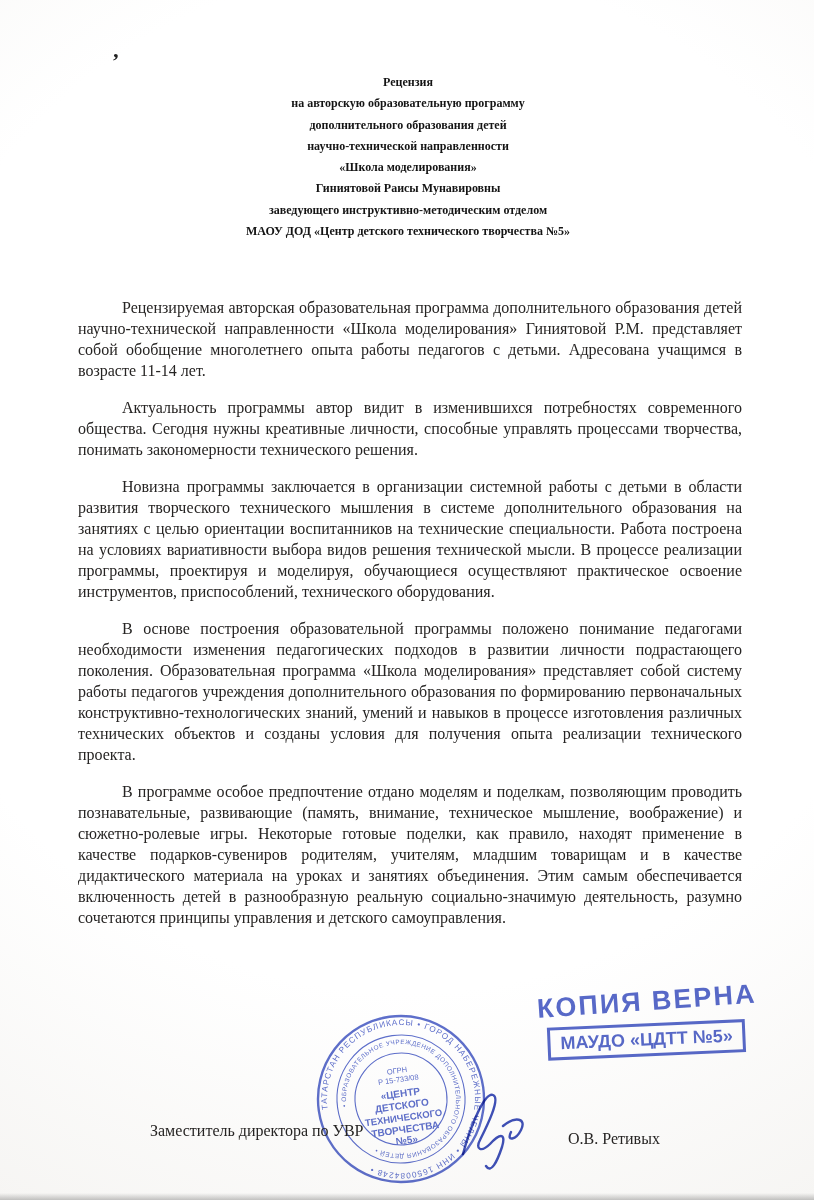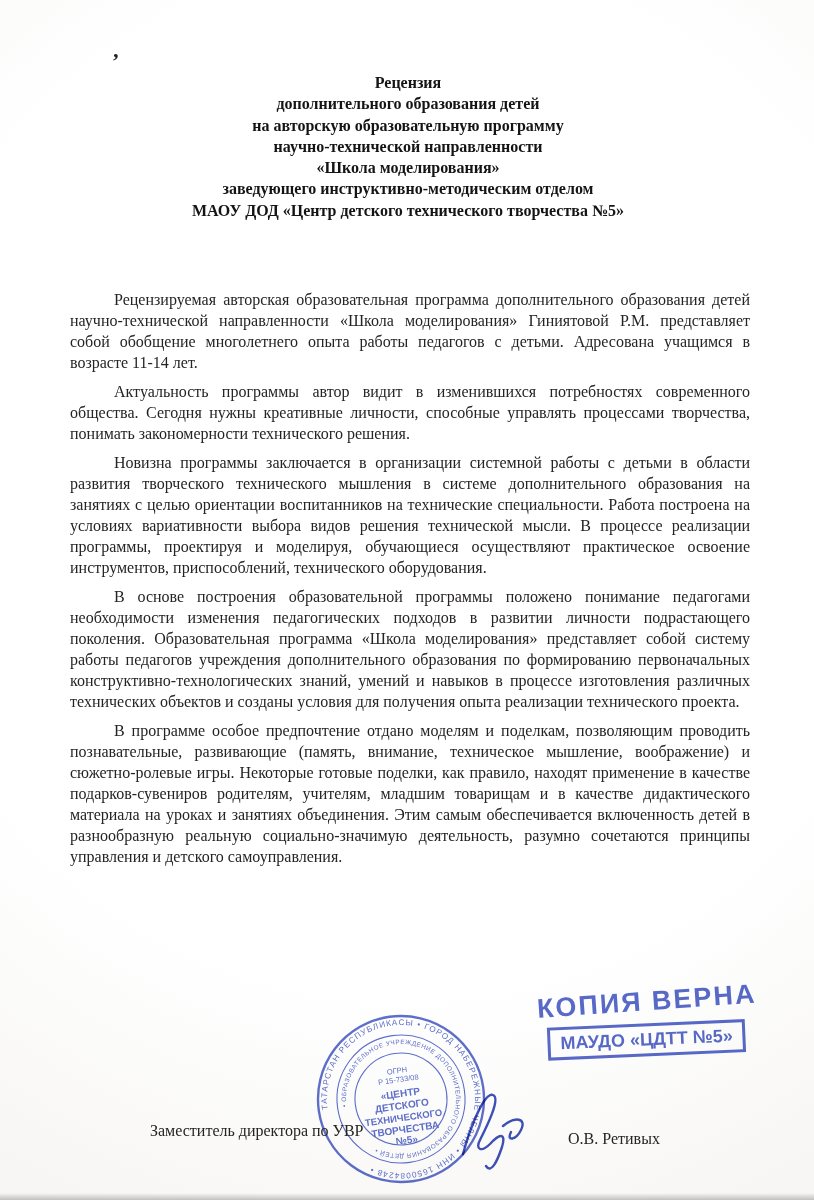--- a/index.html
+++ b/index.html
@@ -7,27 +7,27 @@
   .page{
     position:relative; width:814px; height:1200px; margin:0 auto;
     background: radial-gradient(circle at 50% 40%, #ffffff 62%, #f6f5f3 100%);
     overflow:hidden;
     font-family:"Liberation Serif", serif;
     color:var(--ink);
   }
   .ink-mark{position:absolute; left:112px; top:48px; font-size:22px; font-weight:bold; color:#222;}
   .title-block{
     position:absolute; top:72px; left:60px; width:696px;
-    text-align:center; font-weight:700; font-size:16px; line-height:21.3px; color:#141414;
+    text-align:center; font-weight:700; font-size:12px; line-height:21.3px; color:#141414;
   }
   .body-text{
     position:absolute; top:281px; left:62px; width:696px;
     font-size:16px; line-height:21px; text-align:justify; color:#262423;
   }
-  .body-text p{margin:8px; text-indent:44px;}
+  .body-text p{margin:16px; text-indent:44px;}
   .signature-row{position:absolute; top:1122px; left:0; width:814px; font-size:16px; color:#262423;}
   .signature-label{position:absolute; left:150px; top:0; white-space:nowrap;}
   .signature-name{position:absolute; left:568px; top:8px; white-space:nowrap;}
   
   .round-stamp{
     position:absolute; left:315px; top:1013px;
     opacity:.82; mix-blend-mode:multiply; transform:rotate(-8deg);
   }
   .round-stamp circle{fill:none; stroke:var(--stamp-blue);}
   .round-stamp text{fill:var(--stamp-blue); font-family:"Liberation Sans",sans-serif;}
@@ -50,24 +50,25 @@
 </style>
 </head>
 <body>
 
 <div class="page">
 
   <div class="ink-mark">’</div>
 
   <div class="title-block">
     <div>Рецензия</div>
+    <div>на авторскую образовательную программу</div>
     <div>дополнительного образования детей</div>
-    <div>на авторскую образовательную программу</div>
     <div>научно-технической направленности</div>
     <div>«Школа моделирования»</div>
+    <div>Гиниятовой Раисы Мунавировны</div>
     <div>заведующего инструктивно-методическим отделом</div>
     <div>МАОУ ДОД «Центр детского технического творчества №5»</div>
   </div>
 
   <div class="body-text">
     <p>Рецензируемая авторская образовательная программа дополнительного образования детей научно-технической направленности «Школа моделирования» Гиниятовой Р.М. представляет собой обобщение  многолетнего опыта работы педагогов с детьми. Адресована учащимся в возрасте 11-14 лет.</p>
     <p>Актуальность программы автор видит в изменившихся потребностях современного общества. Сегодня нужны креативные личности, способные управлять процессами творчества, понимать закономерности технического решения.</p>
     <p>Новизна программы заключается в организации системной  работы с детьми в области развития творческого технического мышления в системе дополнительного образования на  занятиях  с целью ориентации воспитанников на технические специальности. Работа построена на условиях вариативности  выбора видов  решения технической мысли. В процессе реализации программы,  проектируя и моделируя, обучающиеся осуществляют практическое освоение инструментов, приспособлений, технического оборудования.</p>
     <p>В основе построения образовательной программы положено понимание педагогами необходимости изменения педагогических подходов в развитии личности подрастающего поколения. Образовательная программа «Школа моделирования» представляет собой систему работы педагогов учреждения дополнительного образования по формированию первоначальных конструктивно-технологических знаний, умений и навыков в процессе изготовления различных технических объектов и созданы условия для получения опыта реализации технического проекта.</p>
     <p>В программе особое предпочтение отдано моделям и поделкам, позволяющим проводить познавательные, развивающие (память, внимание, техническое мышление, воображение) и сюжетно-ролевые игры. Некоторые готовые поделки, как правило, находят применение в качестве подарков-сувениров родителям, учителям, младшим товарищам и в качестве дидактического материала на уроках и занятиях объединения. Этим самым обеспечивается включенность детей в разнообразную реальную социально-значимую деятельность, разумно сочетаются принципы управления и детского самоуправления.</p>

